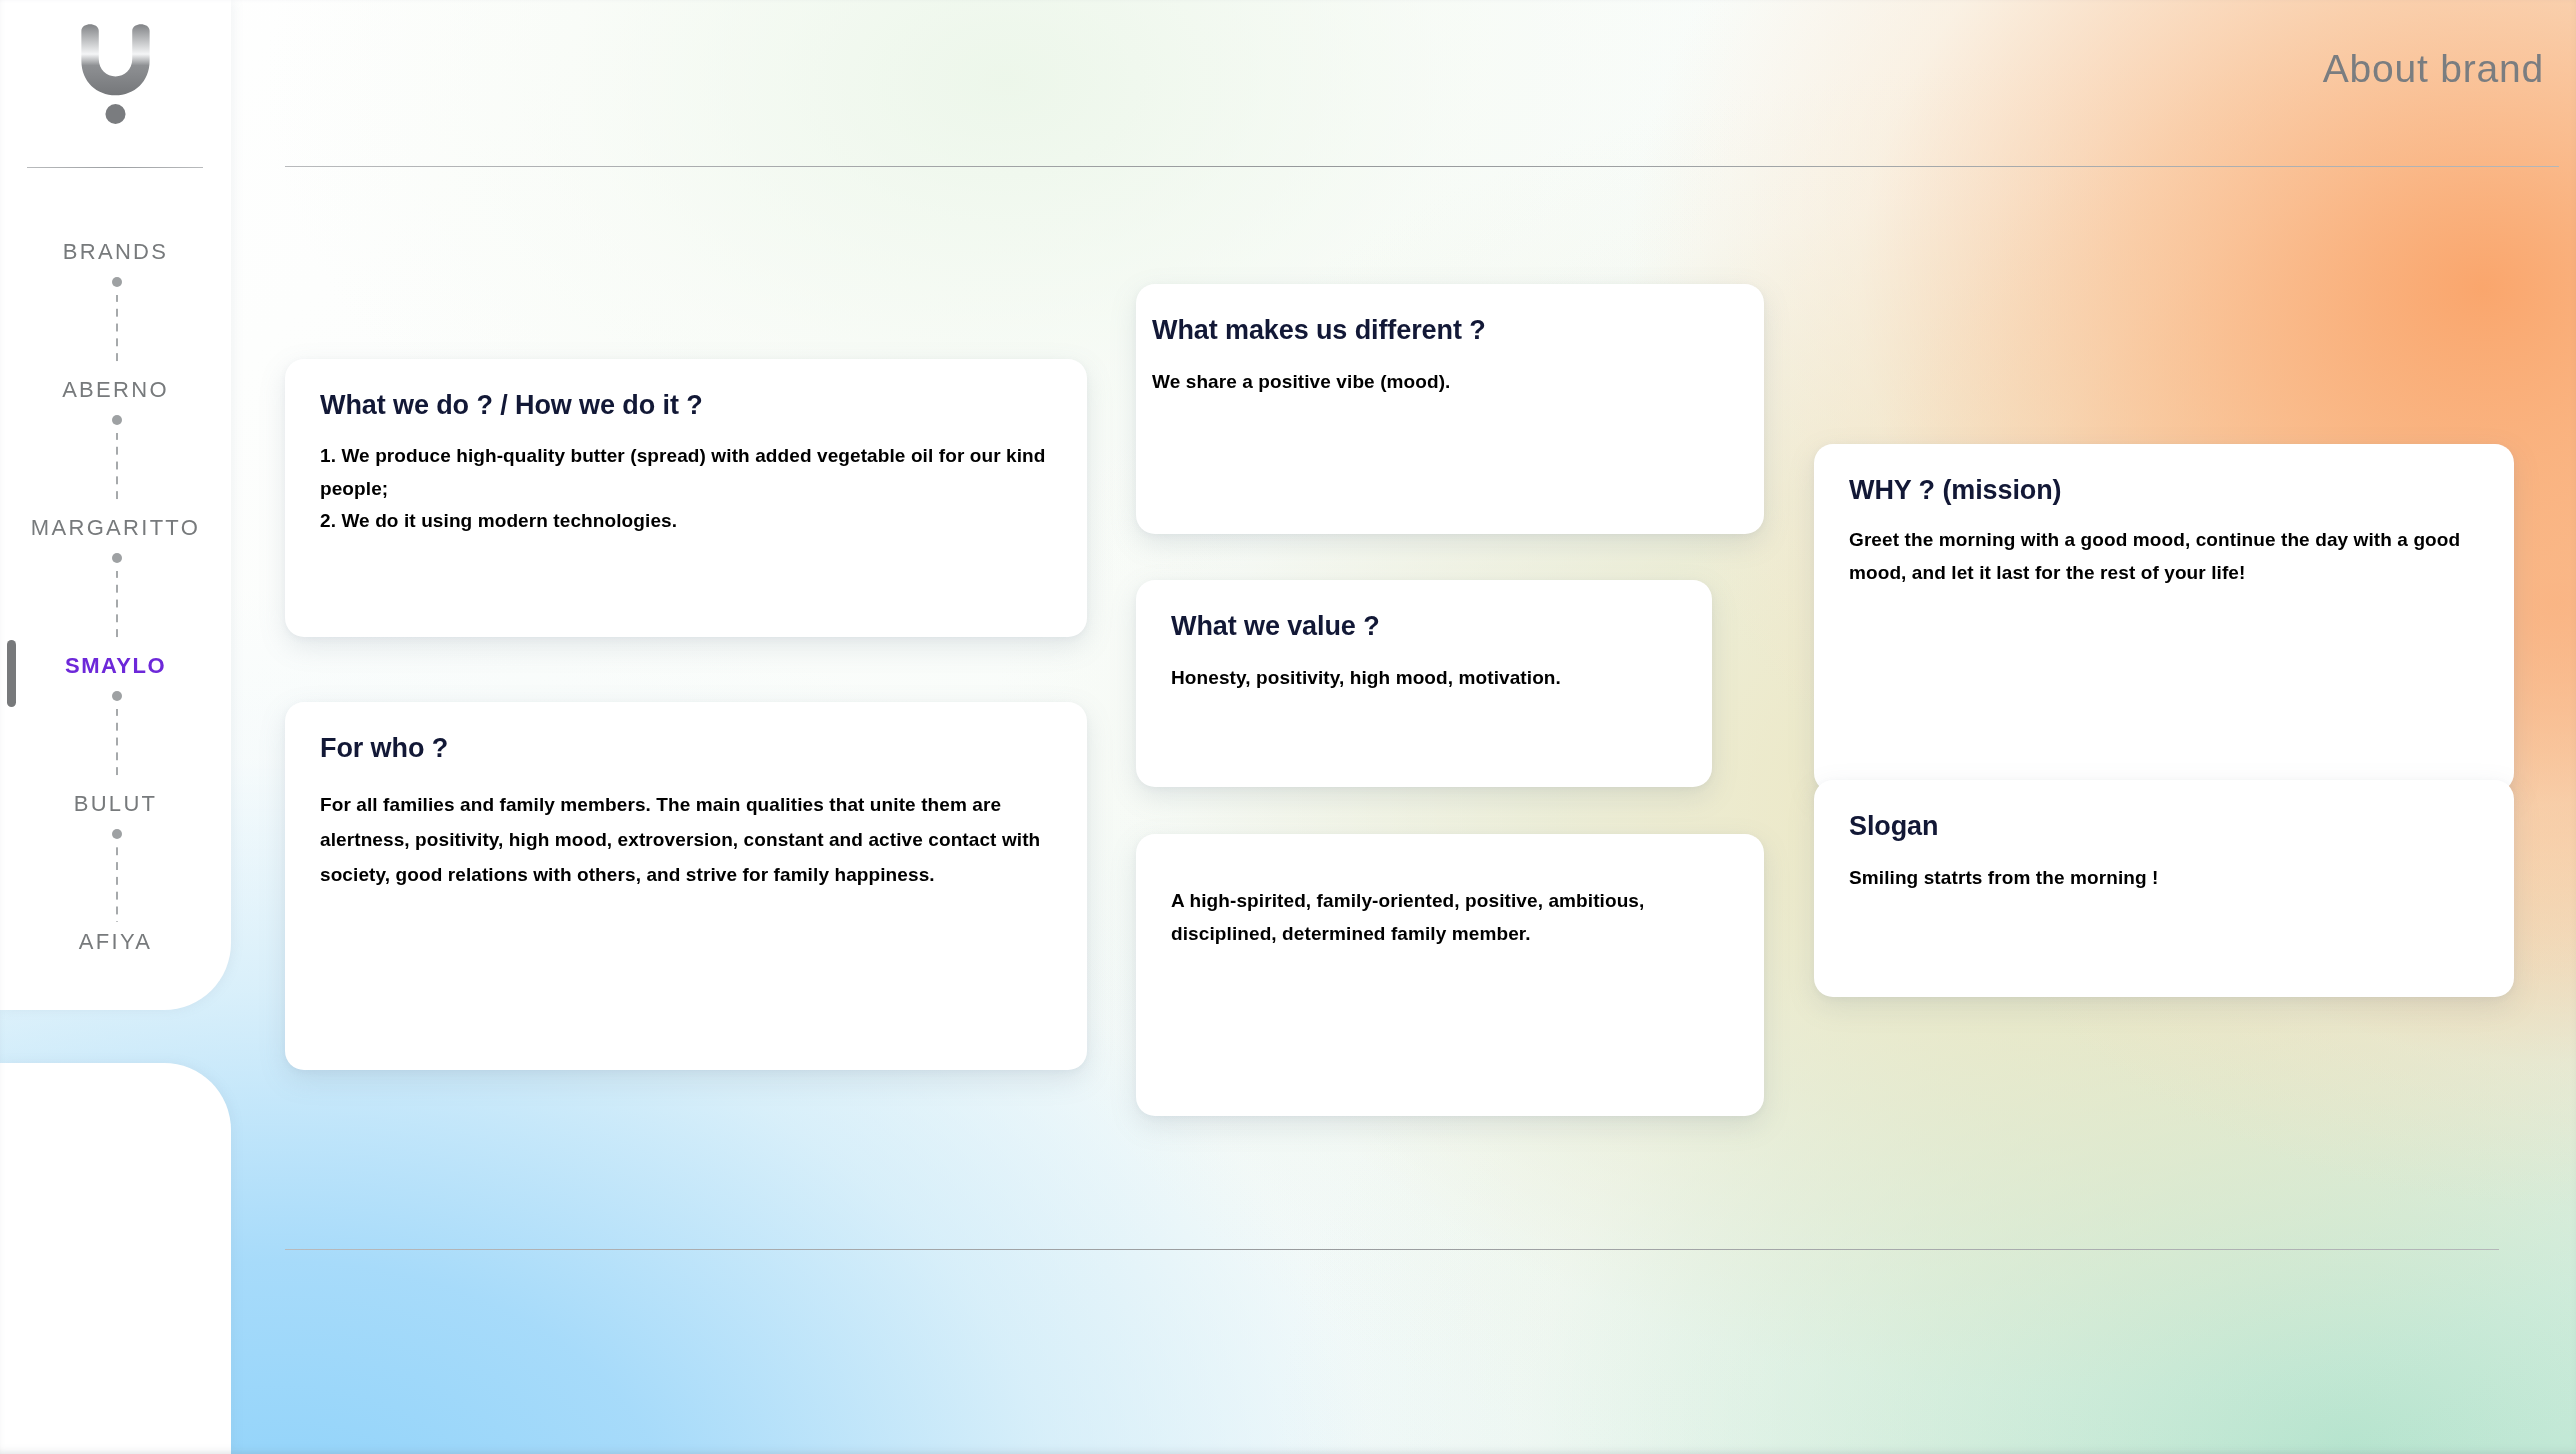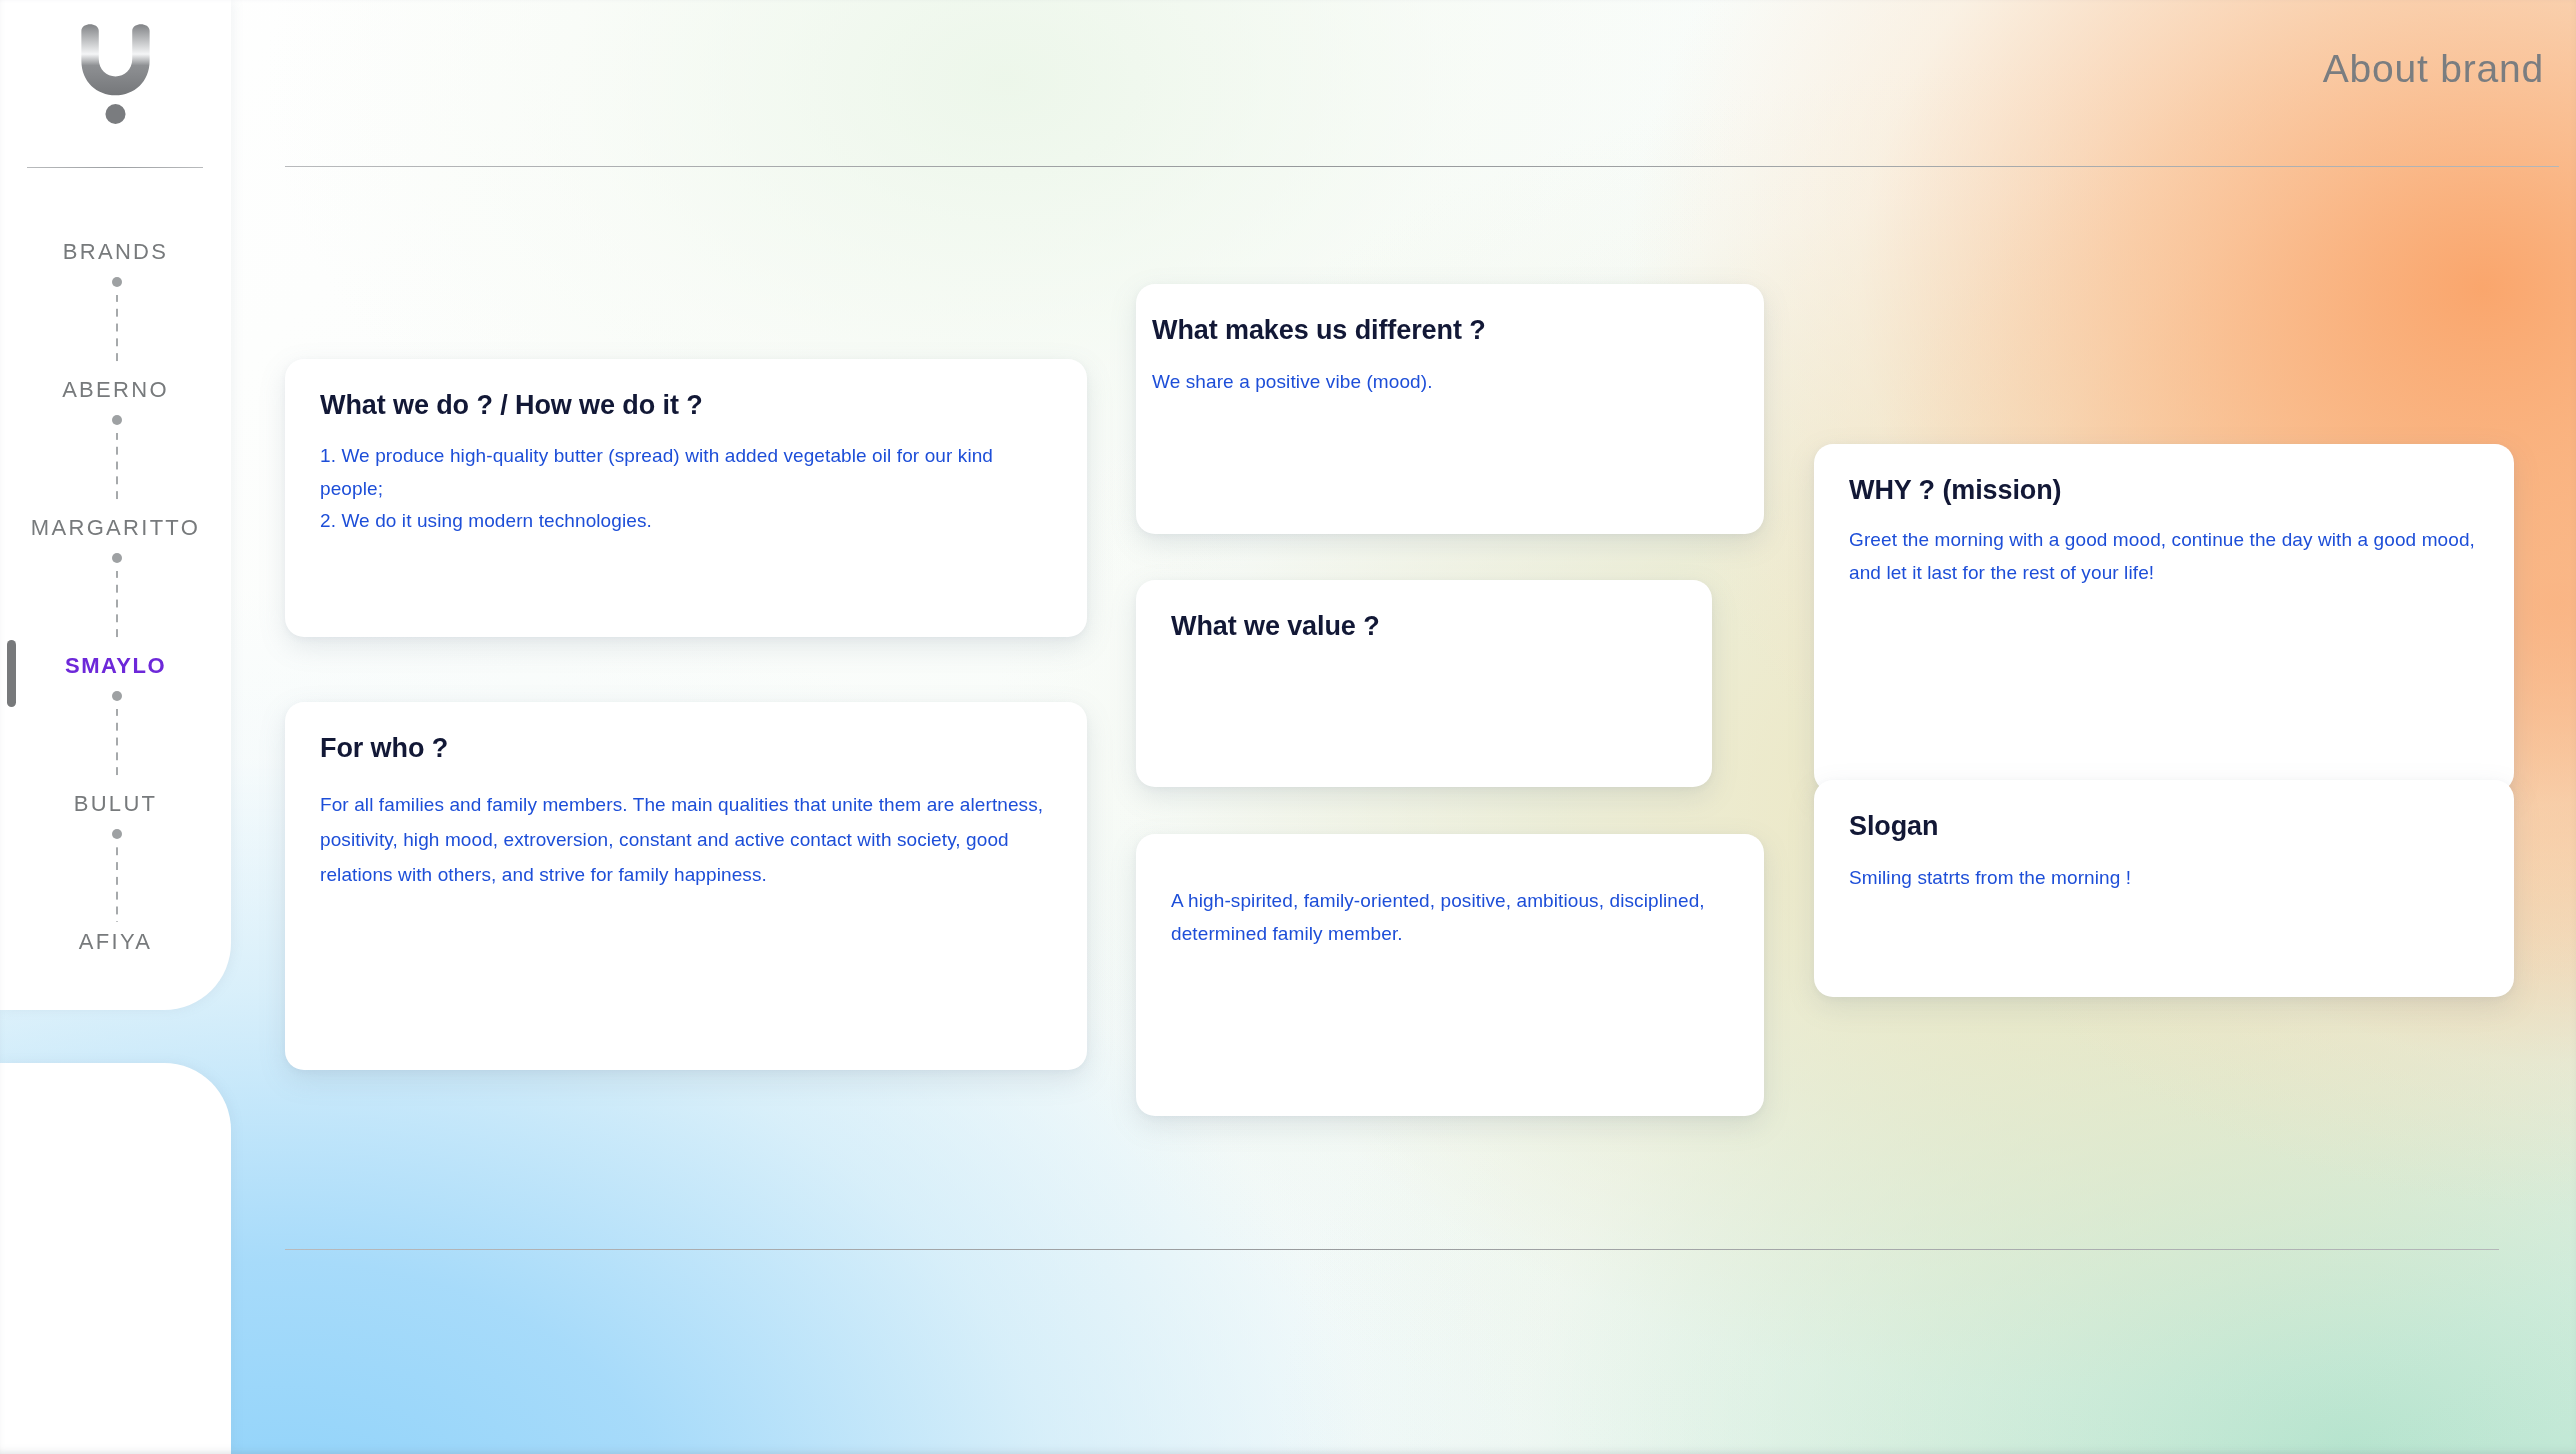--- a/index.html
+++ b/index.html
@@ -213,22 +213,22 @@
   .card-title {
     font-size: 27px;
     font-weight: 700;
     color: #121836;
     line-height: 1.22;
     margin: 0 0 5.4px 0;
     letter-spacing: -0.1px;
   }
   .card-body {
     font-size: 19px;
-    font-weight: 400;
-    color: #1d4ed8;
+    font-weight: 700;
+    color: #000000;
     line-height: 1.72;
     margin: 0;
     letter-spacing: 0.1px;
     white-space: pre-line;
   }
   .card-title + .card-body { margin-top: 14.8px; }
 
   
   #card-what-we-do      { left: 285px;  top: 359px;  width: 802px; height: 278px; }
   #card-for-who         { left: 285px;  top: 702px; width: 802px; height: 368px; }
@@ -351,20 +351,21 @@
     <p class="card-body">For all families and family members. The main qualities that unite them are alertness, positivity, high mood, extroversion, constant and active contact with society, good relations with others, and strive for family happiness.</p>
   </div>
 
   <div class="card" id="card-different">
     <h2 class="card-title">What makes us different ?</h2>
     <p class="card-body">We share a positive vibe (mood).</p>
   </div>
 
   <div class="card" id="card-what-we-value">
     <h2 class="card-title">What we value ?</h2>
+    <p class="card-body">Honesty, positivity, high mood, motivation.</p>
   </div>
 
   <div class="card" id="card-personality">
     <p class="card-body">A high-spirited, family-oriented, positive, ambitious, disciplined, determined family member.</p>
   </div>
 
   <div class="card" id="card-why-mission">
     <h2 class="card-title">WHY ? (mission)</h2>
     <p class="card-body">Greet the morning with a good mood, continue the day with a good mood, and let it last for the rest of your life!</p>
   </div>

